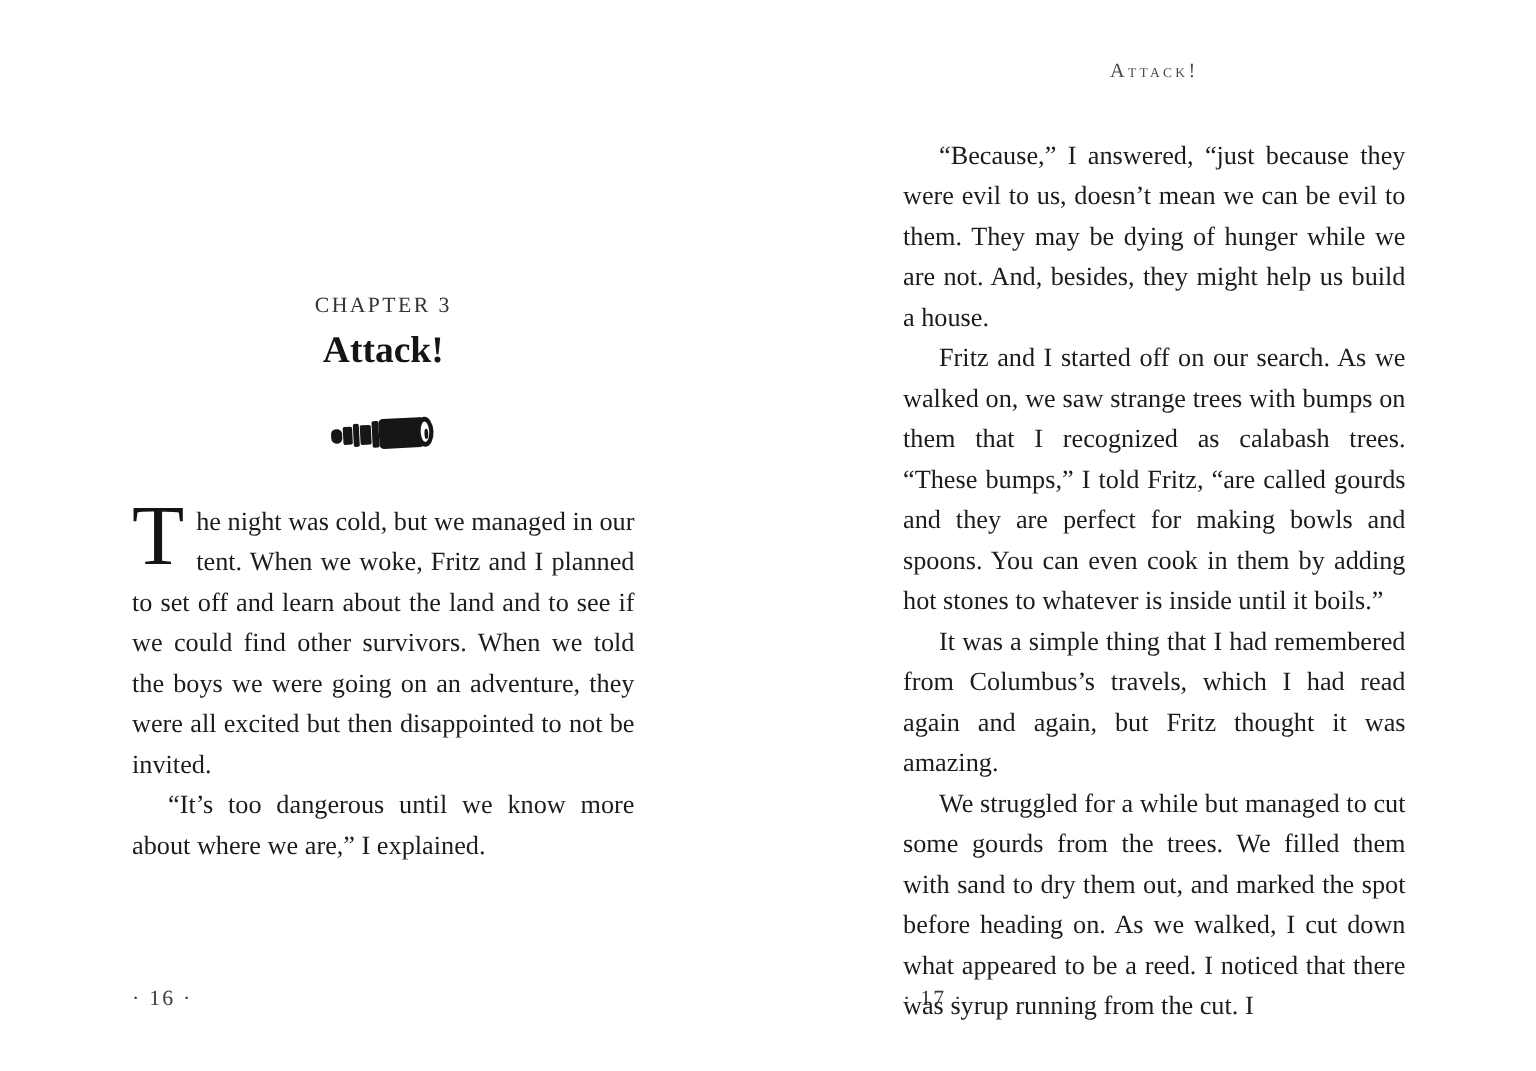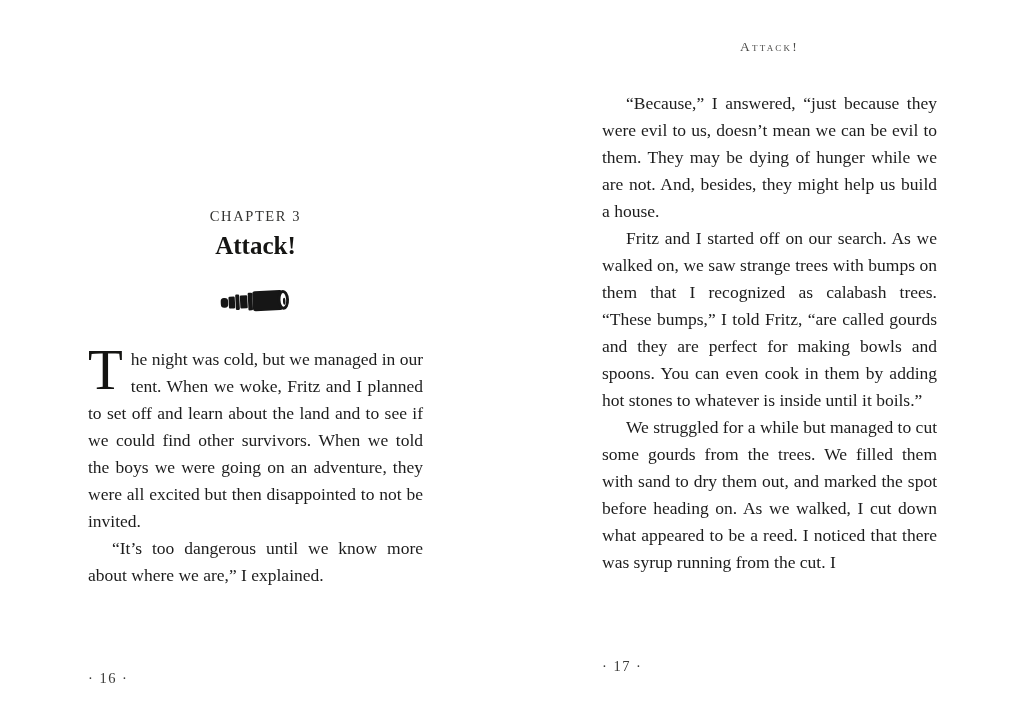--- a/index.html
+++ b/index.html
@@ -13,21 +13,21 @@
     position: relative;
     overflow: hidden;
     font-family: "Liberation Serif", serif;
     color: #1c1c1c;
   }
   .page {
     position: absolute;
     top: 0;
     height: 556px;
   }
-  .page-left  { left: 88px;  width: 335px; margin-top: 12px; }
+  .page-left  { left: 88px;  width: 335px; }
   .page-right { left: 602px; width: 335px; }
 
   .chapter-label {
     position: absolute;
     top: 196px;
     left: 0; right: 0;
     text-align: center;
     font-size: 14.5px;
     letter-spacing: 1.6px;
     color: #333331;
@@ -133,17 +133,18 @@
   <div class="page-number">· 16 ·</div>
 </div>
 
 <div class="page page-right">
 
   <div class="running-header">Attack!</div>
 
   <div class="body-text body-right">
     <p>“Because,” I answered, “just because they were evil to us, doesn’t mean we can be evil to them. They may be dying of hunger while we are not. And, besides, they might help us build a house.</p>
     <p>Fritz and I started off on our search. As we walked on, we saw strange trees with bumps on them that I recognized as calabash trees. “These bumps,” I told Fritz, “are called gourds and they are perfect for making bowls and spoons. You can even cook in them by adding hot stones to whatever is inside until it boils.”</p>
+    <p>It was a simple thing that I had remembered from Columbus’s travels, which I had read again and again, but Fritz thought it was amazing.</p>
     <p>We struggled for a while but managed to cut some gourds from the trees. We filled them with sand to dry them out, and marked the spot before heading on. As we walked, I cut down what appeared to be a reed. I noticed that there was syrup running from the cut. I</p>
   </div>
 
   <div class="page-number">· 17 ·</div>
 </div>
 
 </body></html>

